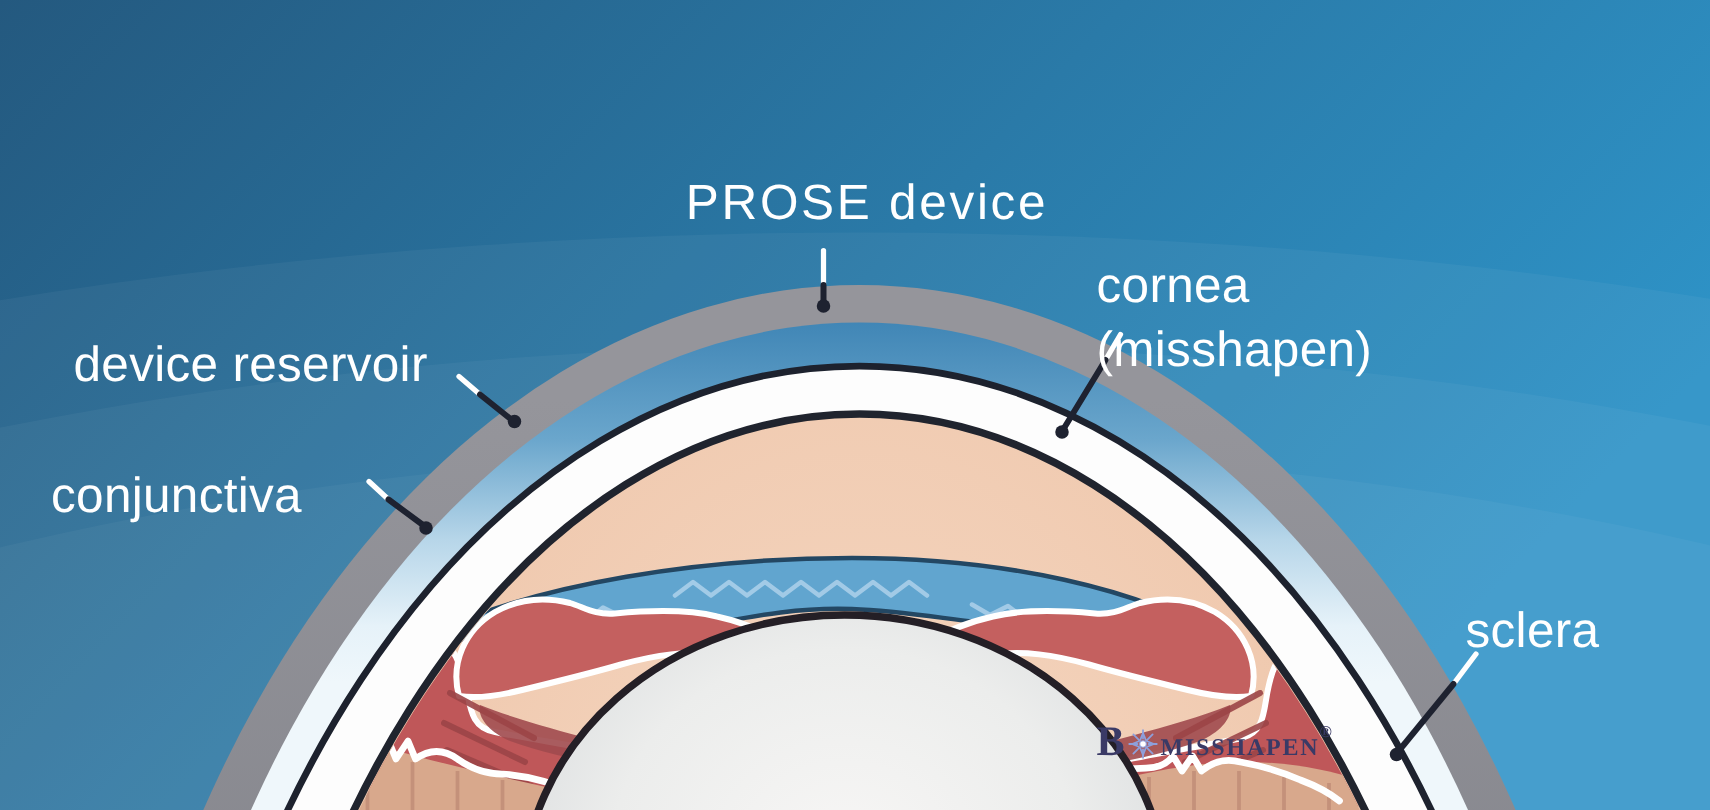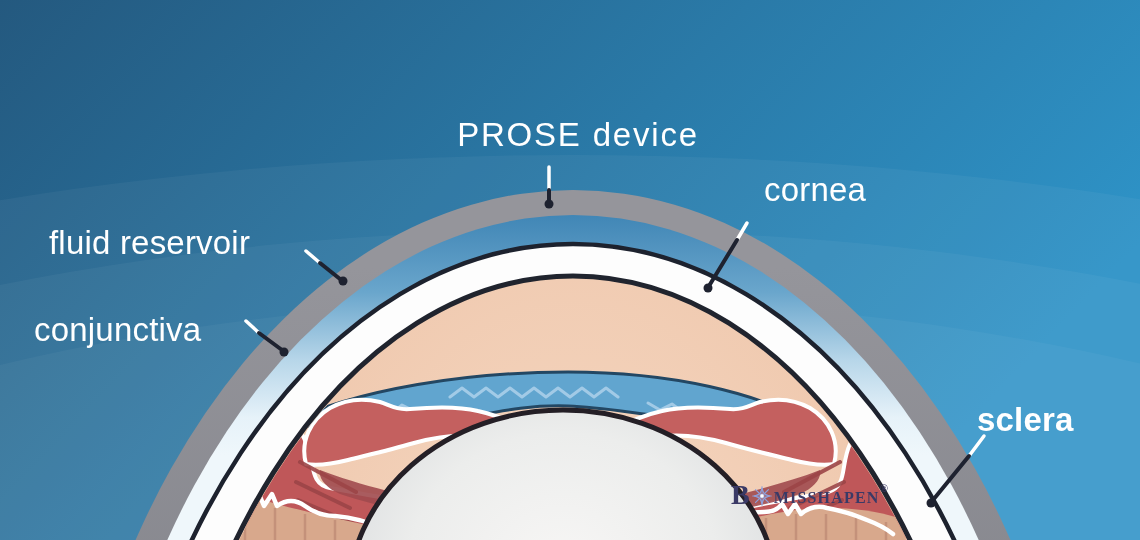--- a/index.html
+++ b/index.html
@@ -3,24 +3,24 @@
 <meta charset="utf-8">
 <style>
   html,body{margin:0;padding:0;background:#10304a;}
   .stage{position:relative;width:1140px;height:540px;overflow:hidden;
          font-family:"Liberation Sans",sans-serif;}
   .stage svg.diagram{position:absolute;left:0;top:0;}
   .label{position:absolute;color:#ffffff;font-size:33px;letter-spacing:.2px;
          white-space:nowrap;line-height:1.15;}
   .label-prose{left:578px;top:116px;transform:translateX(-50%);letter-spacing:1.8px;}
   .label-cornea{left:731px;top:168px;line-height:43px;}
-  .cornea-l1{display:inline-block;margin-left:33px;}
+  .cornea-l1{display:inline-block;}
   .label-fluid{left:49px;top:224px;}
   .label-conj{left:34px;top:295px;margin-top:16px;}
-  .label-sclera{left:977px;top:401px;font-weight:bold;}
+  .label-sclera{left:977px;top:401px;}
   .logo{position:absolute;left:731px;top:481px;display:flex;align-items:center;
         color:#3a3a66;font-family:"Liberation Serif",serif;font-weight:700;}
   .logo-b{font-size:28px;line-height:1;}
   .logo-iris{width:22px;height:22px;margin:2px 1px 0 1px;}
   .logo-rest{font-size:23px;font-variant:small-caps;letter-spacing:1.2px;line-height:1;}
   .logo-reg{font-size:11px;align-self:flex-start;margin-top:1px;}
 </style>
 </head>
 <body>
 
@@ -170,22 +170,22 @@
     <circle cx="284" cy="352" r="4.5" fill="#1e2230"></circle>
   </g>
   <g stroke-linecap="round">
     <path d="M984,436 L969,456" stroke="#ffffff" stroke-width="3.5"></path>
     <path d="M969,456 L933,500" stroke="#1e2230" stroke-width="4"></path>
     <circle cx="931" cy="503" r="4.5" fill="#1e2230"></circle>
   </g>
 </svg>
 
 <div class="label label-prose">PROSE device</div>
-<div class="label label-cornea"><span class="cornea-l1">cornea</span><br></div>
-<div class="label label-fluid">fluid reservoir</div>
+<div class="label label-cornea"><span class="cornea-l1">cornea</span><br><span>(misshapen)</span></div>
+<div class="label label-fluid">device reservoir</div>
 <div class="label label-conj">conjunctiva</div>
 <div class="label label-sclera">sclera</div>
 
 <div class="logo">
   <span class="logo-b">B</span>
   <svg class="logo-iris" viewBox="0 0 24 24">
     <g stroke="#8ea0dc" stroke-width="1.3" stroke-linecap="round">
       <path d="M12,2 V8"></path>
           <path d="M12,16 V22"></path>
           <path d="M2,12 H8"></path>

